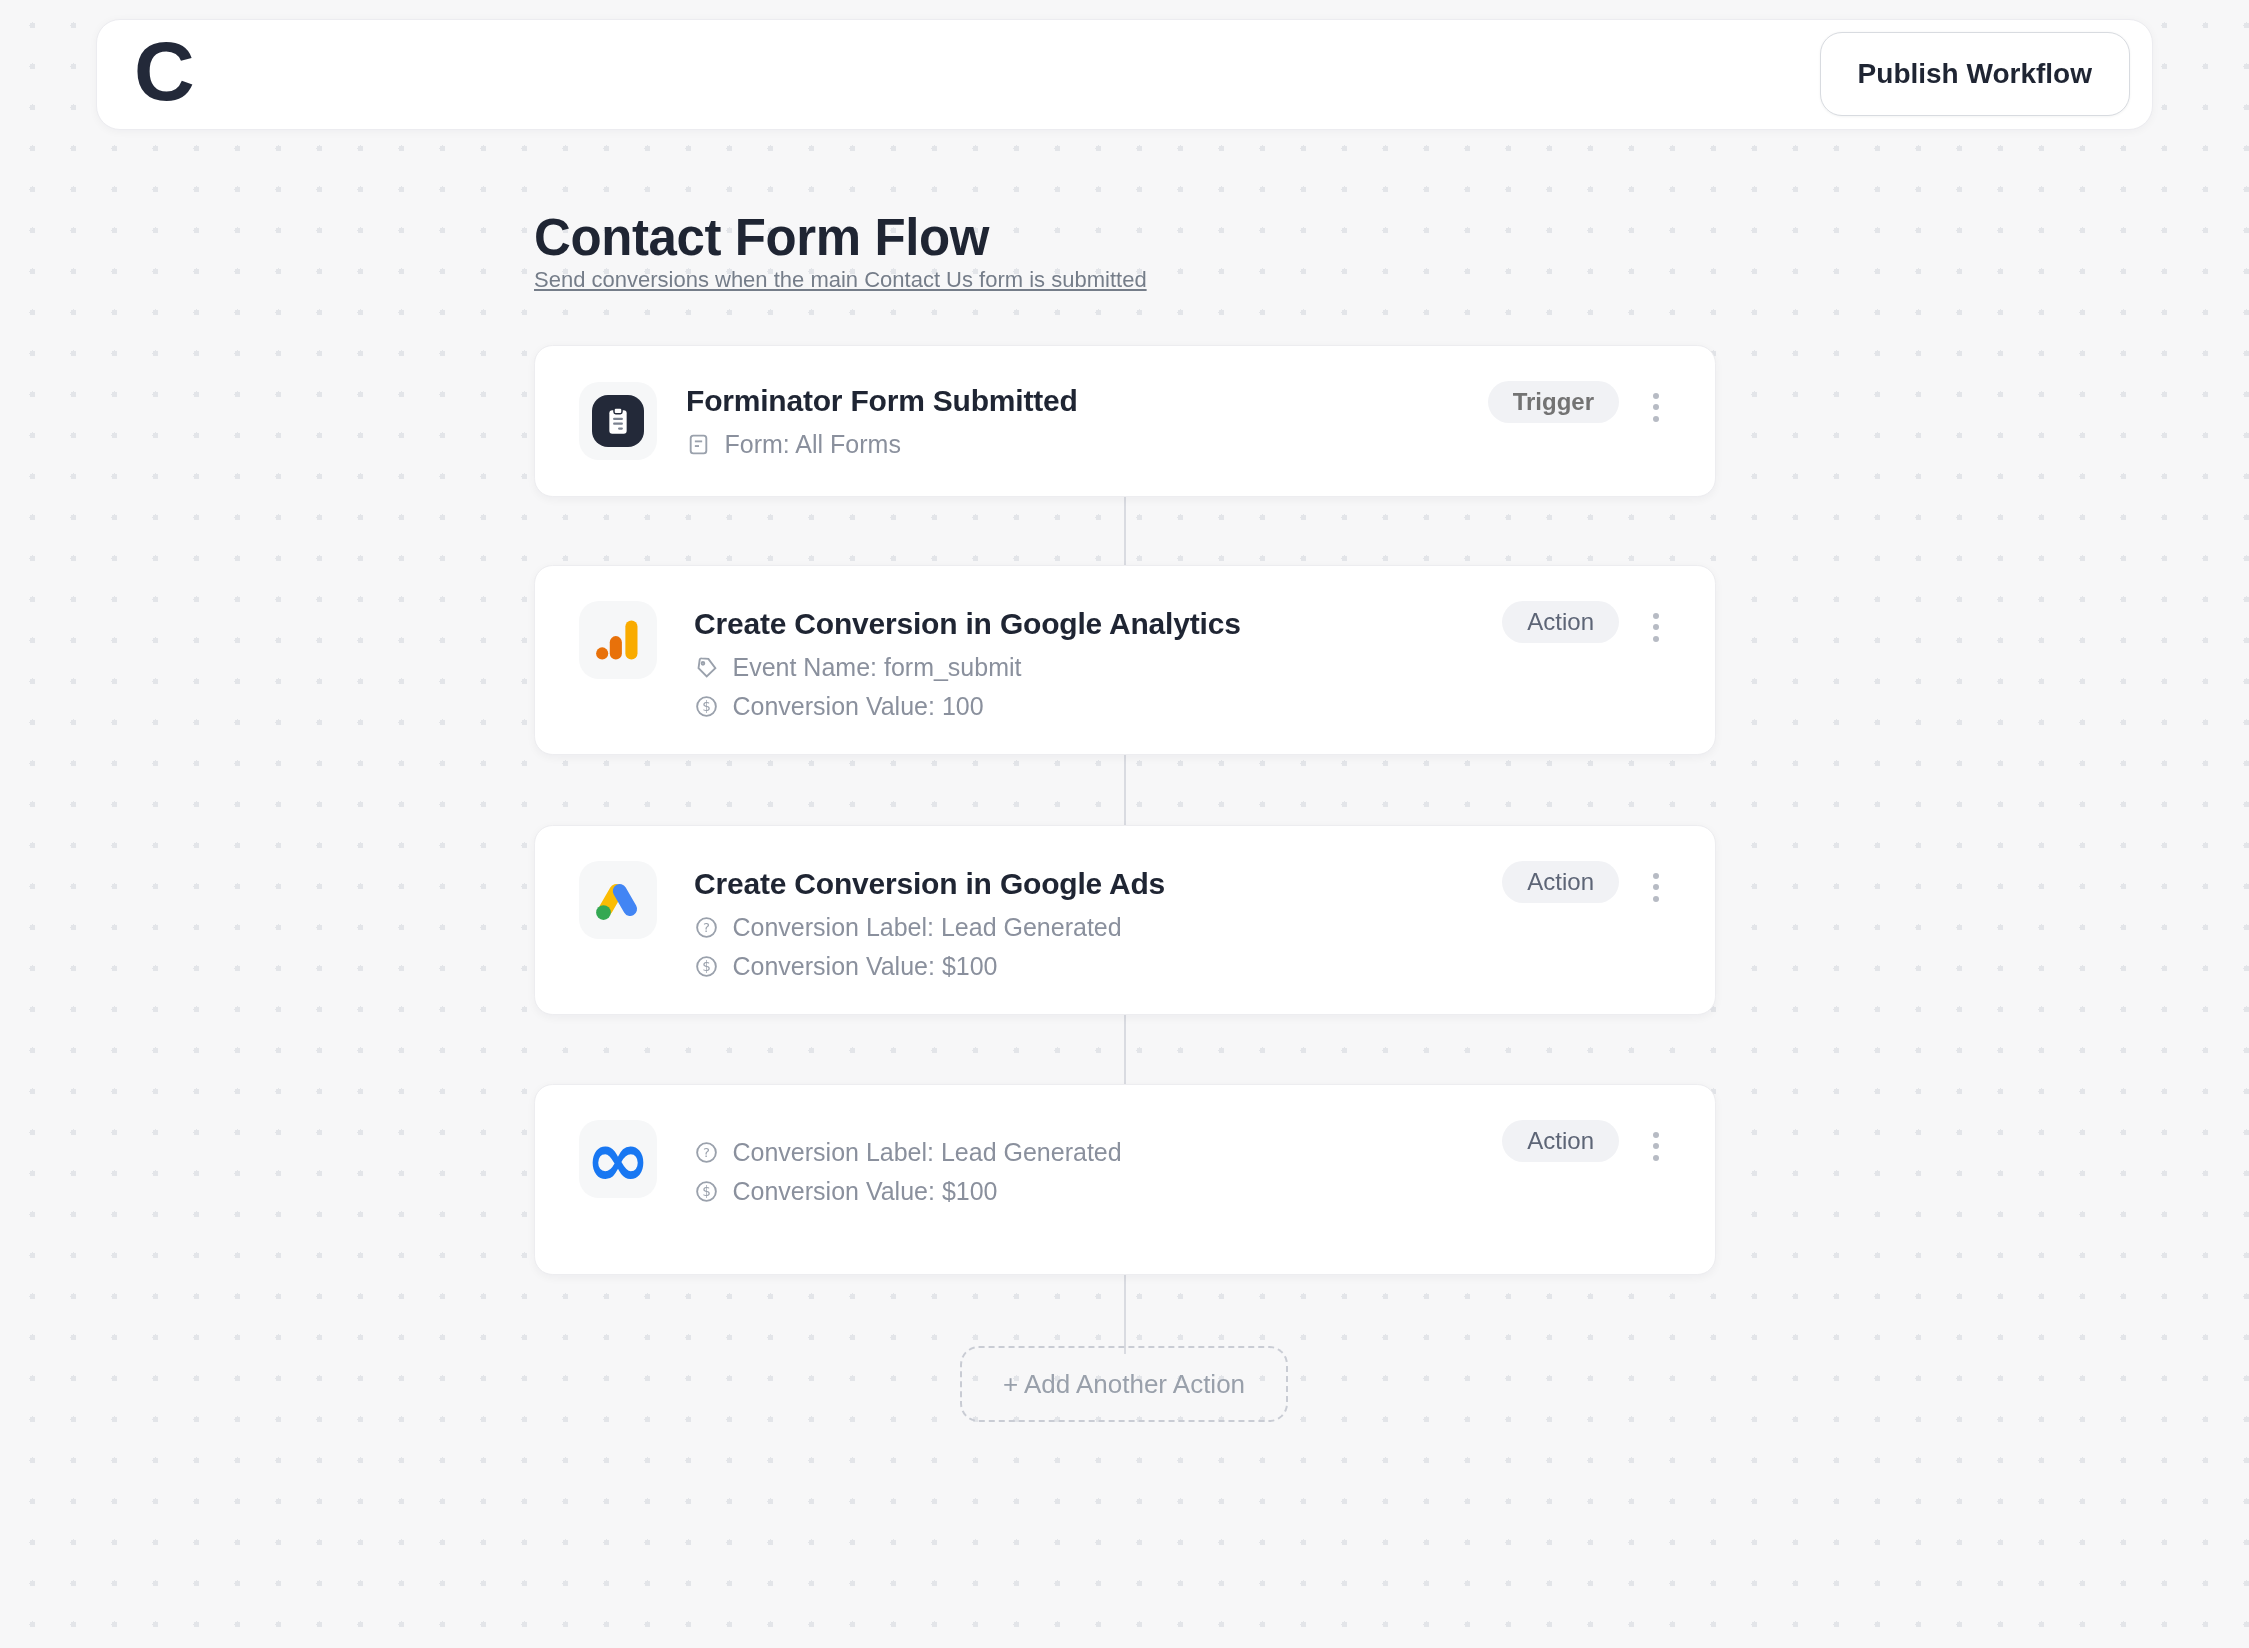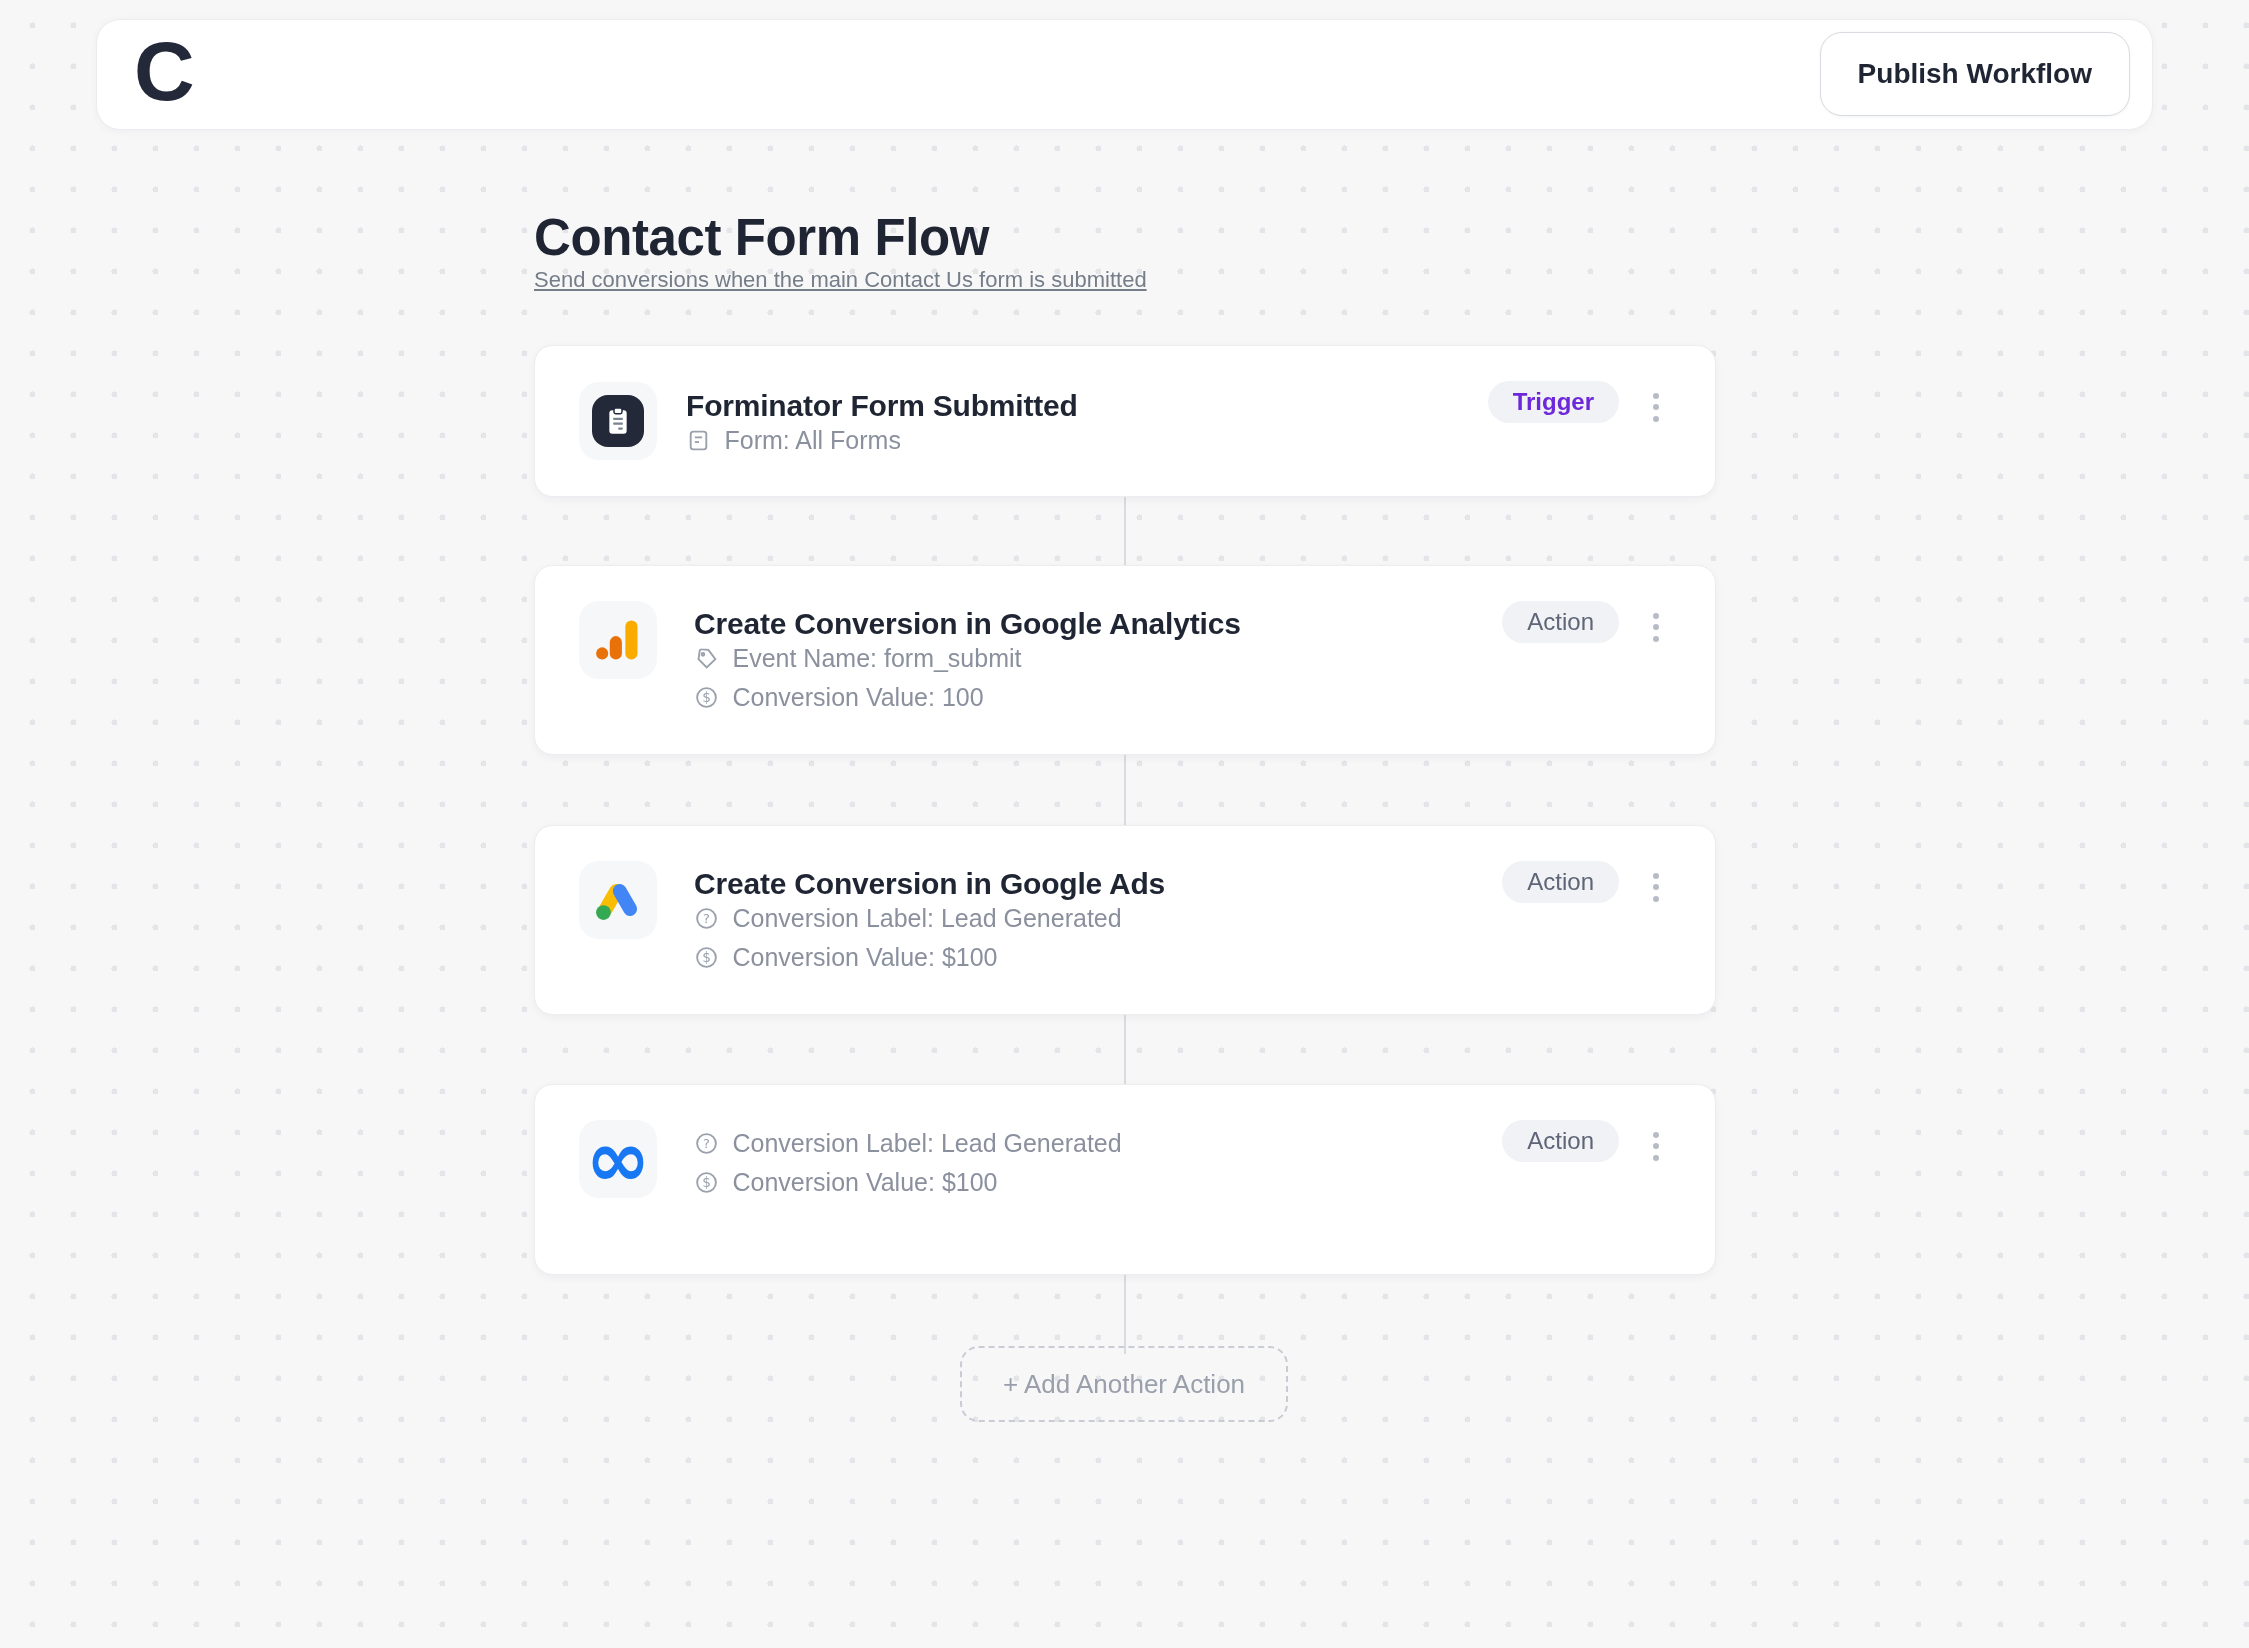--- a/index.html
+++ b/index.html
@@ -64,32 +64,32 @@
     display:flex; align-items:center; justify-content:center;
   }
   .brand-svg { width:52px; height:52px; display:block; }
   .meta-infinity {
     font-size:78px; font-weight:700; color:#1877f2; line-height:52px;
     font-family:"DejaVu Sans",sans-serif;
   }
   .card-text { margin-left:29px; padding-top:1.7px; }
   .card.padded .card-text { padding-top:6px; }
   .card-title { font-size:30px; font-weight:700; color:#1f2533; letter-spacing:-0.2px; }
-  .meta-rows { margin-top:3px; }
+  .meta-rows { margin-top:12px; }
   .meta-row { display:flex; align-items:center; margin-top:10px; }
   .meta-row:first-child { margin-top:0; }
   .meta-icon { width:25px; height:25px; flex:0 0 auto; display:block; }
   .meta-text { margin-left:13.5px; font-size:25px; color:#8a909d; }
 
   .badge {
     position:absolute; top:35px; right:96px; height:42px; padding:0 25px;
     background:#f1f2f5; border-radius:21px;
     display:flex; align-items:center; font-size:24px; font-weight:600;
   }
-  .badge.trigger { color:#6d28d9; }
+  .badge.trigger { color:#737373; }
   .badge.action  { color:#5d6576; font-weight:500; }
 
   .kebab {
     position:absolute; top:44px; right:44px; width:30px; height:34px;
     display:flex; flex-direction:column; align-items:center; justify-content:space-between;
     cursor:pointer; padding:2.5px 0;
   }
   .kebab i { width:6px; height:6px; border-radius:50%; background:#b7bbc4; }
 
   

